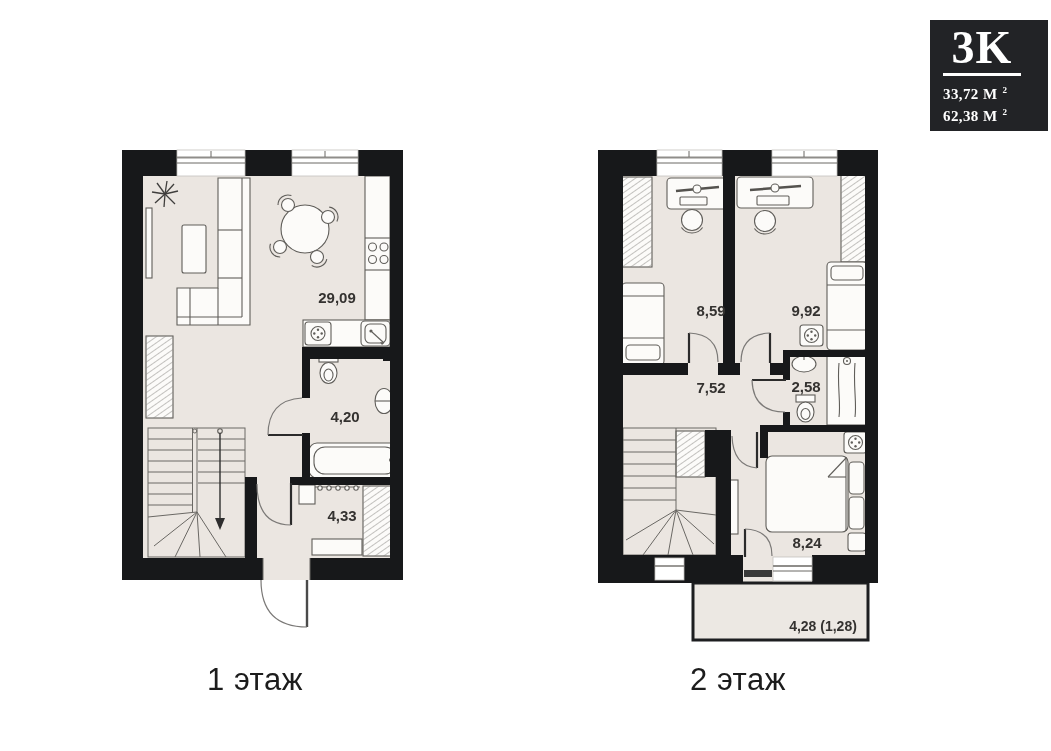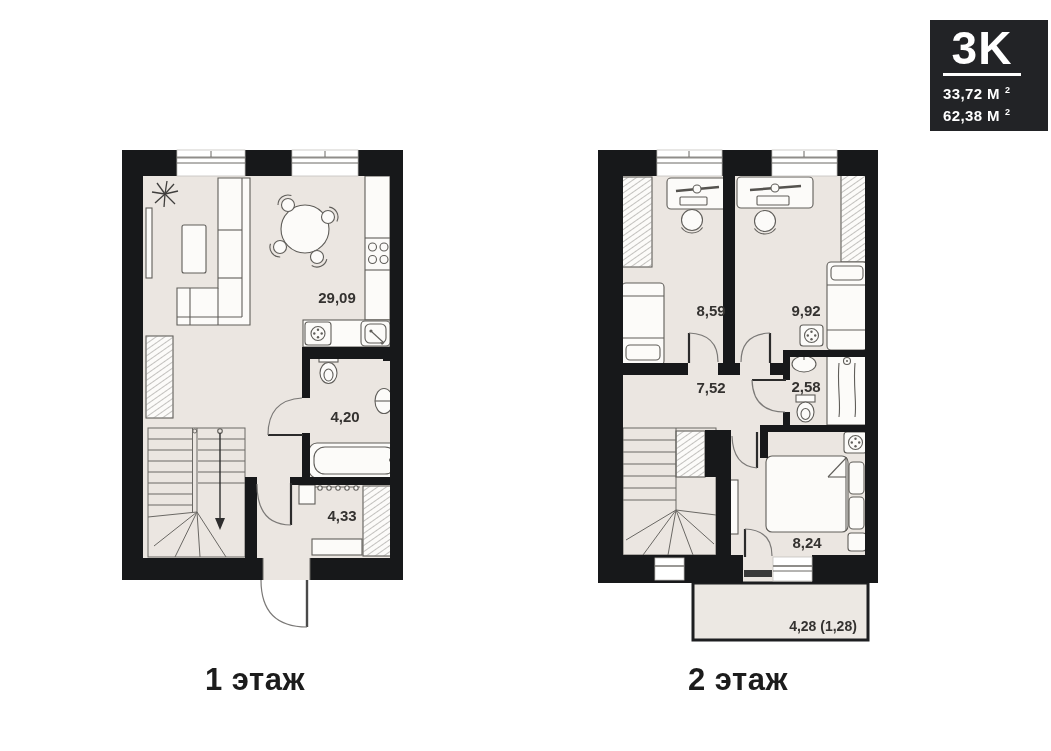--- a/index.html
+++ b/index.html
@@ -2,29 +2,29 @@
 <html><head>
 <meta charset="utf-8">
 <style>
   html,body{margin:0;padding:0;background:#ffffff;}
   .canvas{position:relative;width:1051px;height:751px;background:#ffffff;overflow:hidden;
           font-family:"Liberation Sans",sans-serif;}
   svg.plan{position:absolute;left:0;top:0;}
 
   
   .badge{position:absolute;left:930px;top:20px;width:118px;height:111px;background:#222326;
-         color:#fff;box-sizing:border-box;padding:4px 0 0 13px;}
+         color:#fff;box-sizing:border-box;padding:4px 0 0 13px;font-family:Liberation Serif, serif;}
   .badge-type{font-size:46px;font-weight:bold;line-height:1.05;letter-spacing:1px;width:78px;text-align:center;}
   .badge-divider{width:78px;height:3px;background:#ffffff;margin:1px 0 5px 0;}
   .badge-row{font-size:15px;font-weight:bold;letter-spacing:0.4px;line-height:18px;white-space:nowrap;}
   .badge-row .sup{font-size:9px;vertical-align:super;margin-left:5px;}
 
   
   .caption{position:absolute;top:662px;width:220px;text-align:center;font-size:31px;
-           font-weight:bold;color:#1c1c1c;letter-spacing:0.5px;}
+           font-weight:normal;color:#1c1c1c;letter-spacing:0.5px;}
   .caption-1{left:145px;}
   .caption-2{left:628px;}
 
   
   .wall{fill:#17181a;stroke:none;}
   .floorfill{fill:#ebe6e1;stroke:none;}
   .f{fill:#fcfbf9;stroke:#605e5a;stroke-width:1.1;}
   .fn{fill:none;stroke:#605e5a;stroke-width:1.1;}
   .thin{fill:none;stroke:#6a6864;stroke-width:1;}
   .leaf{fill:none;stroke:#2b2b2b;stroke-width:2.2;}

